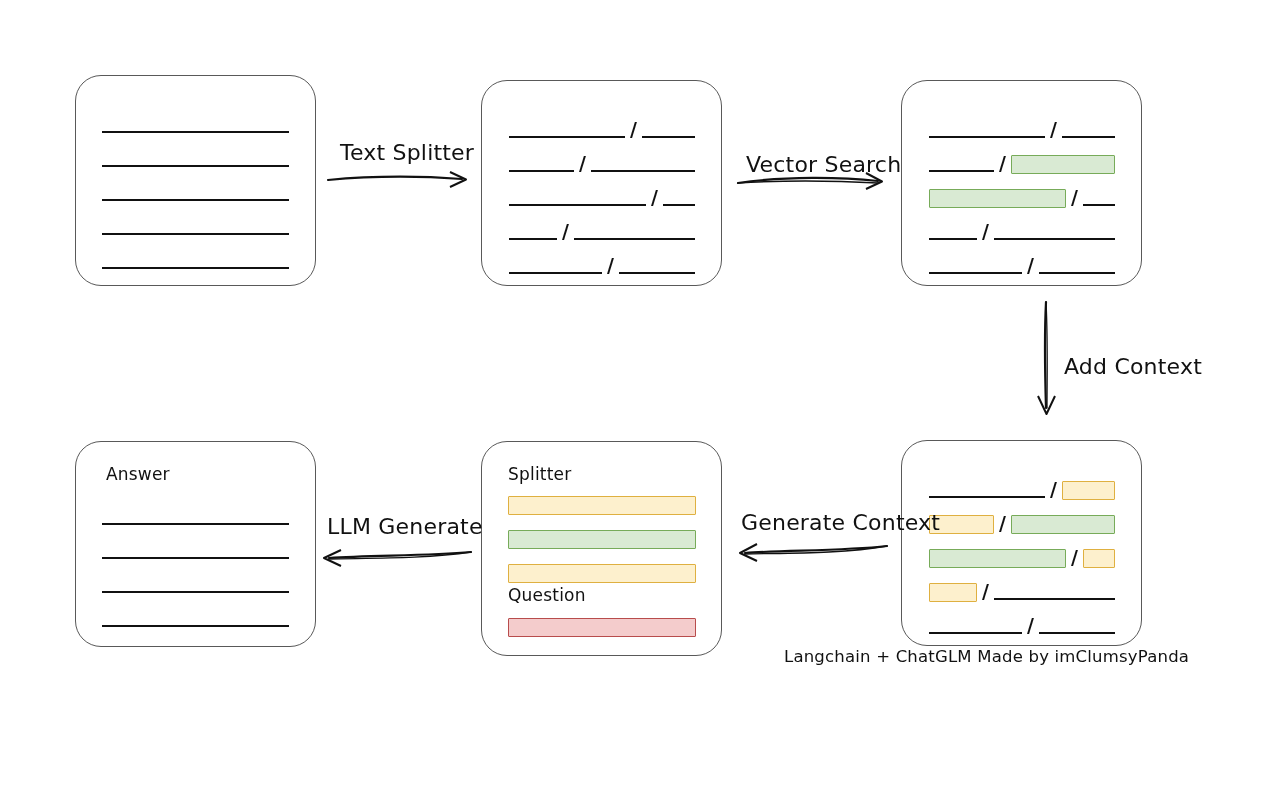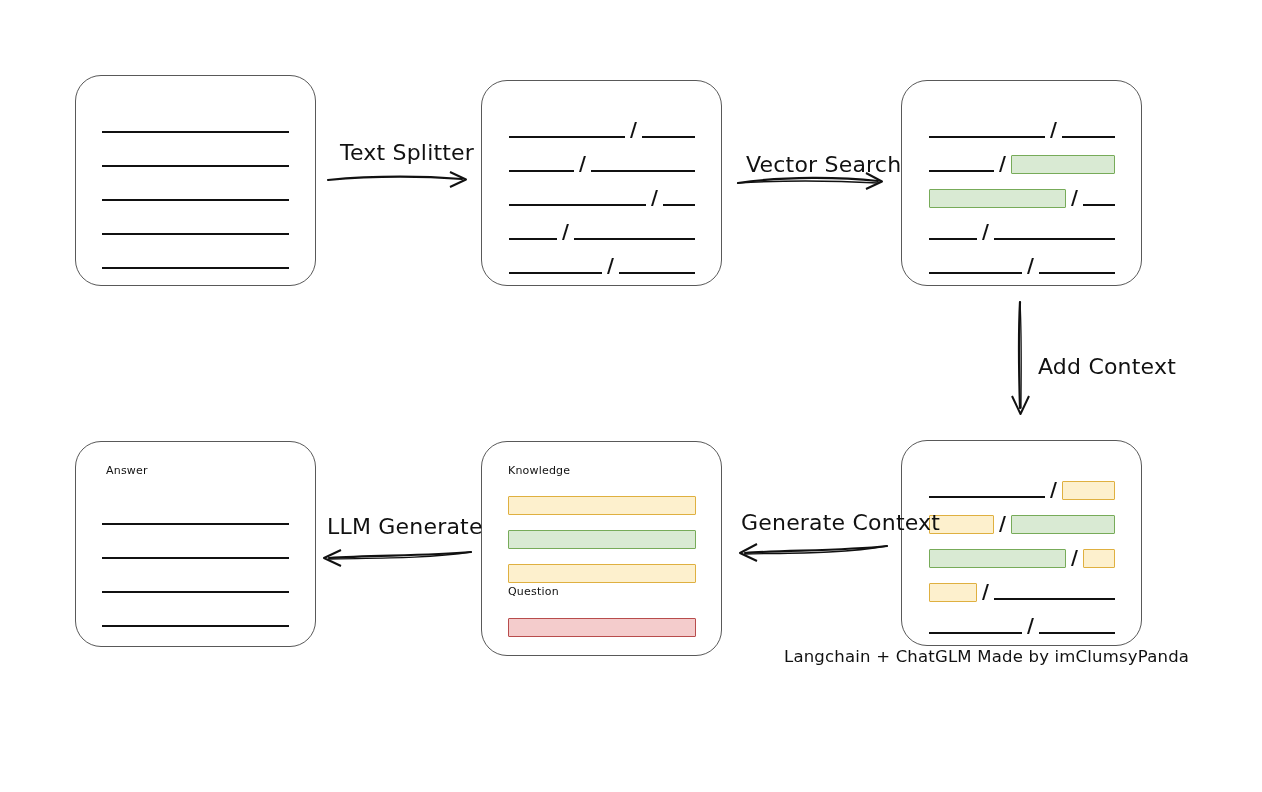--- a/index.html
+++ b/index.html
@@ -85,21 +85,21 @@
     border-style: solid;
     border-radius: 1px;
   }
   .bar.green  { background: #d9ead3; border-color: #77ab59; }
   .bar.yellow { background: #fdf0cd; border-color: #dfb040; }
   .bar.red    { background: #f4cccc; border-color: #b84c4c; }
 
   .card-label {
     position: absolute;
     font-family: "DejaVu Sans", sans-serif;
-    font-size: 11px;
+    font-size: 17px;
     color: #111111;
     letter-spacing: 0.2px;
     white-space: nowrap;
   }
 
   
   .arrow-group { position: absolute; }
   .arrow-label {
     position: absolute;
     font-family: "DejaVu Sans", sans-serif;
@@ -213,21 +213,21 @@
         <span class="seg" style="width: 121px;"></span>
       </div>
       <div class="row" style="top: 176px;">
         <span class="seg" style="width: 93px;"></span>
         <span class="slash">/</span>
         <span class="seg" style="width: 76px;"></span>
       </div>
     </div>
 </div>
 
-<div class="arrow-group" style="left:1000px; top:300px; width:160px; height:120px;text-align:right;">
+<div class="arrow-group" style="left:1026px; top:300px; width:160px; height:120px;text-align:right;">
   <svg class="arrow-svg" width="40" height="120" style="left:6px; top:0;">
     <path d="M14,2 C12,40 13,75 14,108" stroke="#111" stroke-width="2.2" fill="none" stroke-linecap="round"></path>
     <path d="M14,2 C16,40 15,75 15,108" stroke="#111" stroke-width="1.3" fill="none" stroke-linecap="round"></path>
     <path d="M6,96 L14.5,114 L23,96" stroke="#111" stroke-width="2" fill="none" stroke-linejoin="round"></path>
   </svg>
   <div class="arrow-label" style="left:38px; top:54px;">Add Context</div>
 </div>
 
 <div class="card" style="left:901px; top:440px; width:241px; height:206px;">
   <div class="card-inner" id="ctx-lines">
@@ -262,21 +262,21 @@
 <div class="arrow-group" style="left:737px; top:510px; width:155px; height:50px;">
   <div class="arrow-label" style="left:4px; top:0px;">Generate Context</div>
   <svg class="arrow-svg" width="152" height="26" style="left:0; top:28px;">
     <path d="M150,8 C105,13 48,12 8,15" stroke="#111" stroke-width="2.2" fill="none" stroke-linecap="round"></path>
     <path d="M150,8 C105,16 48,15 8,16" stroke="#111" stroke-width="1.3" fill="none" stroke-linecap="round"></path>
     <path d="M20,6 L3,15 L20,23" stroke="#111" stroke-width="2" fill="none" stroke-linejoin="round"></path>
   </svg>
 </div>
 
 <div class="card" style="left:481px; top:441px; width:241px; height:215px;">
-  <div class="card-label" style="left:26px; top:22px;">Knowledge</div>
+  <div class="card-label" style="left:26px; top:22px;">Splitter</div>
   <div class="bar yellow" style="left:26px; top:54px; width:188px;"></div>
   <div class="bar green" style="left:26px; top:88px; width:188px;"></div>
   <div class="bar yellow" style="left:26px; top:122px; width:188px;"></div>
   <div class="card-label" style="left:26px; top:143px;">Question</div>
   <div class="bar red" style="left:26px; top:176px; width:188px;"></div>
 </div>
 
 <div class="arrow-group" style="left:321px; top:514px; width:155px; height:50px;">
   <div class="arrow-label" style="left:6px; top:0px;">LLM Generate</div>
   <svg class="arrow-svg" width="152" height="26" style="left:0; top:28px;">

